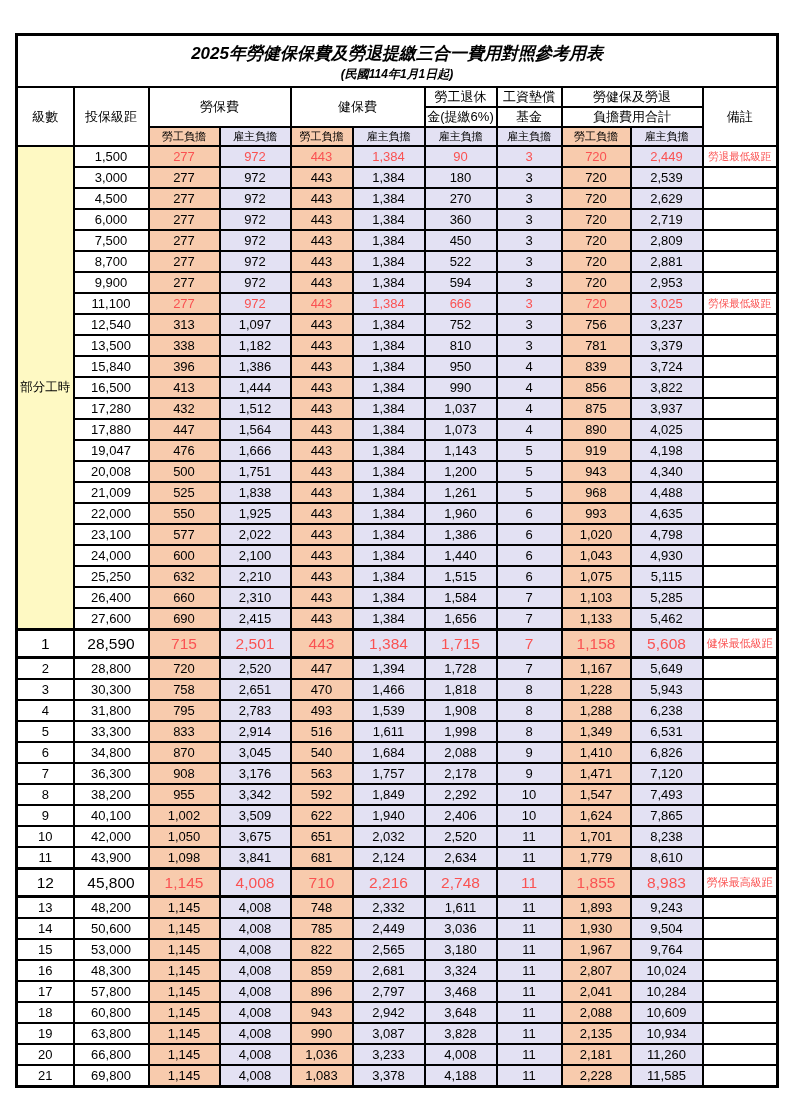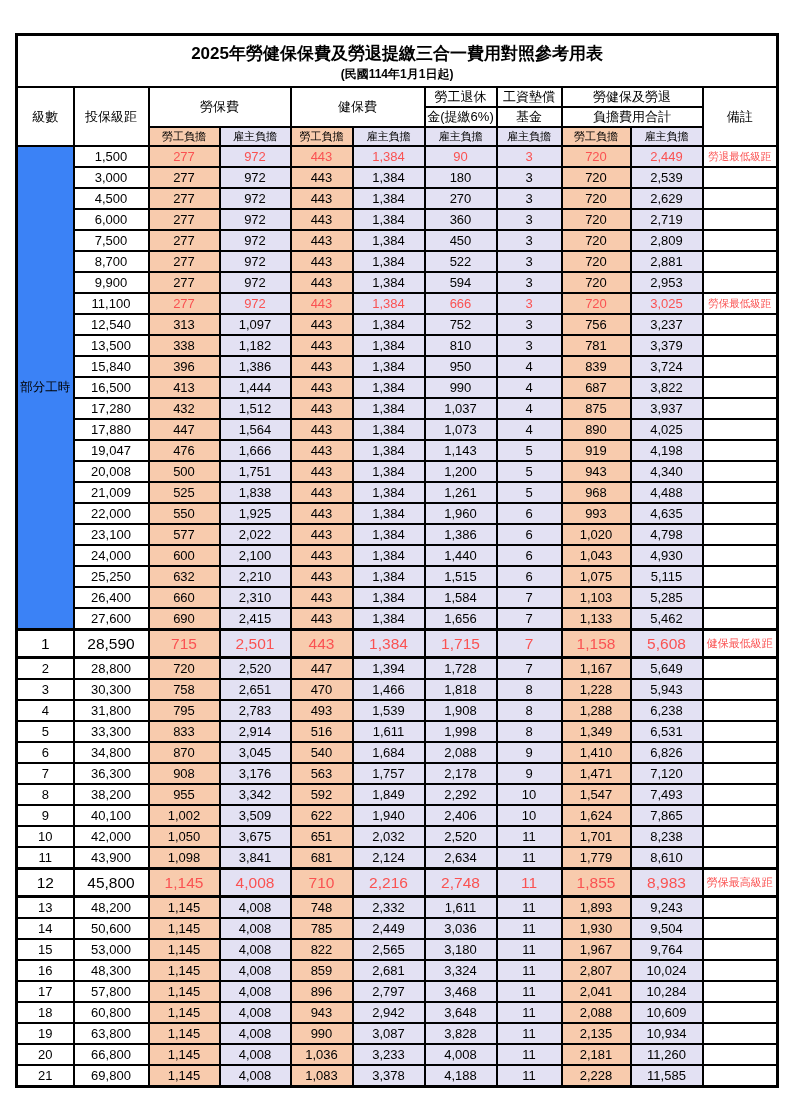--- a/index.html
+++ b/index.html
@@ -2,31 +2,31 @@
 <html><head>
 <meta charset="utf-8">
 <style>
   html,body{margin:0;padding:0;background:#ffffff;width:791px;height:1120px;overflow:hidden;
     font-family:"Liberation Sans","DejaVu Sans",sans-serif;color:#000;}
   .sheet{padding:33px 15px 0 15px;}
   table{border-collapse:collapse;table-layout:fixed;width:761px;border:3px solid #000;}
   td{border:2px solid #000;text-align:center;vertical-align:middle;padding:0;
      height:19px;font-size:13px;white-space:nowrap;overflow:hidden;}
   
-  td.title-cell{height:50px;border-bottom:2px solid #000;}
+  td.title-cell{height:50px;border-bottom:2px solid #000;font-style:italic;}
   .title{font-size:17px;font-weight:bold;line-height:1.55;}
   .subtitle{font-size:12px;font-weight:bold;line-height:1.2;}
   
   thead td{font-size:13px;height:16px;}
   thead td.sub{height:17px;font-size:11px;}
   
   td.emp{background:#f8cbad;}
   td.er{background:#e3e1f3;}
   
-  td.grp{font-size:12.5px;background:#3b82f6;}
+  td.grp{font-size:12.5px;background:#fef9c3;}
   
   td.note{font-size:10.5px;color:#fa5252;padding:0 0;}
   
   tr.hl td.num{color:#fa5252;}
   
   tr.big td{height:25px;font-size:15.5px;border-top-width:3px;border-bottom-width:3px;}
   tr.big td.note{font-size:11px;}
 </style>
 </head>
 <body>
@@ -214,21 +214,21 @@
           <td class="note"></td>
         </tr>
         <tr>
           <td>16,500</td>
           <td class="num emp">413</td>
           <td class="num er">1,444</td>
           <td class="num emp">443</td>
           <td class="num er">1,384</td>
           <td class="num er">990</td>
           <td class="num er">4</td>
-          <td class="num emp">687</td>
+          <td class="num emp">856</td>
           <td class="num er">3,822</td>
           <td class="note"></td>
         </tr>
         <tr>
           <td>17,280</td>
           <td class="num emp">432</td>
           <td class="num er">1,512</td>
           <td class="num emp">443</td>
           <td class="num er">1,384</td>
           <td class="num er">1,037</td>

